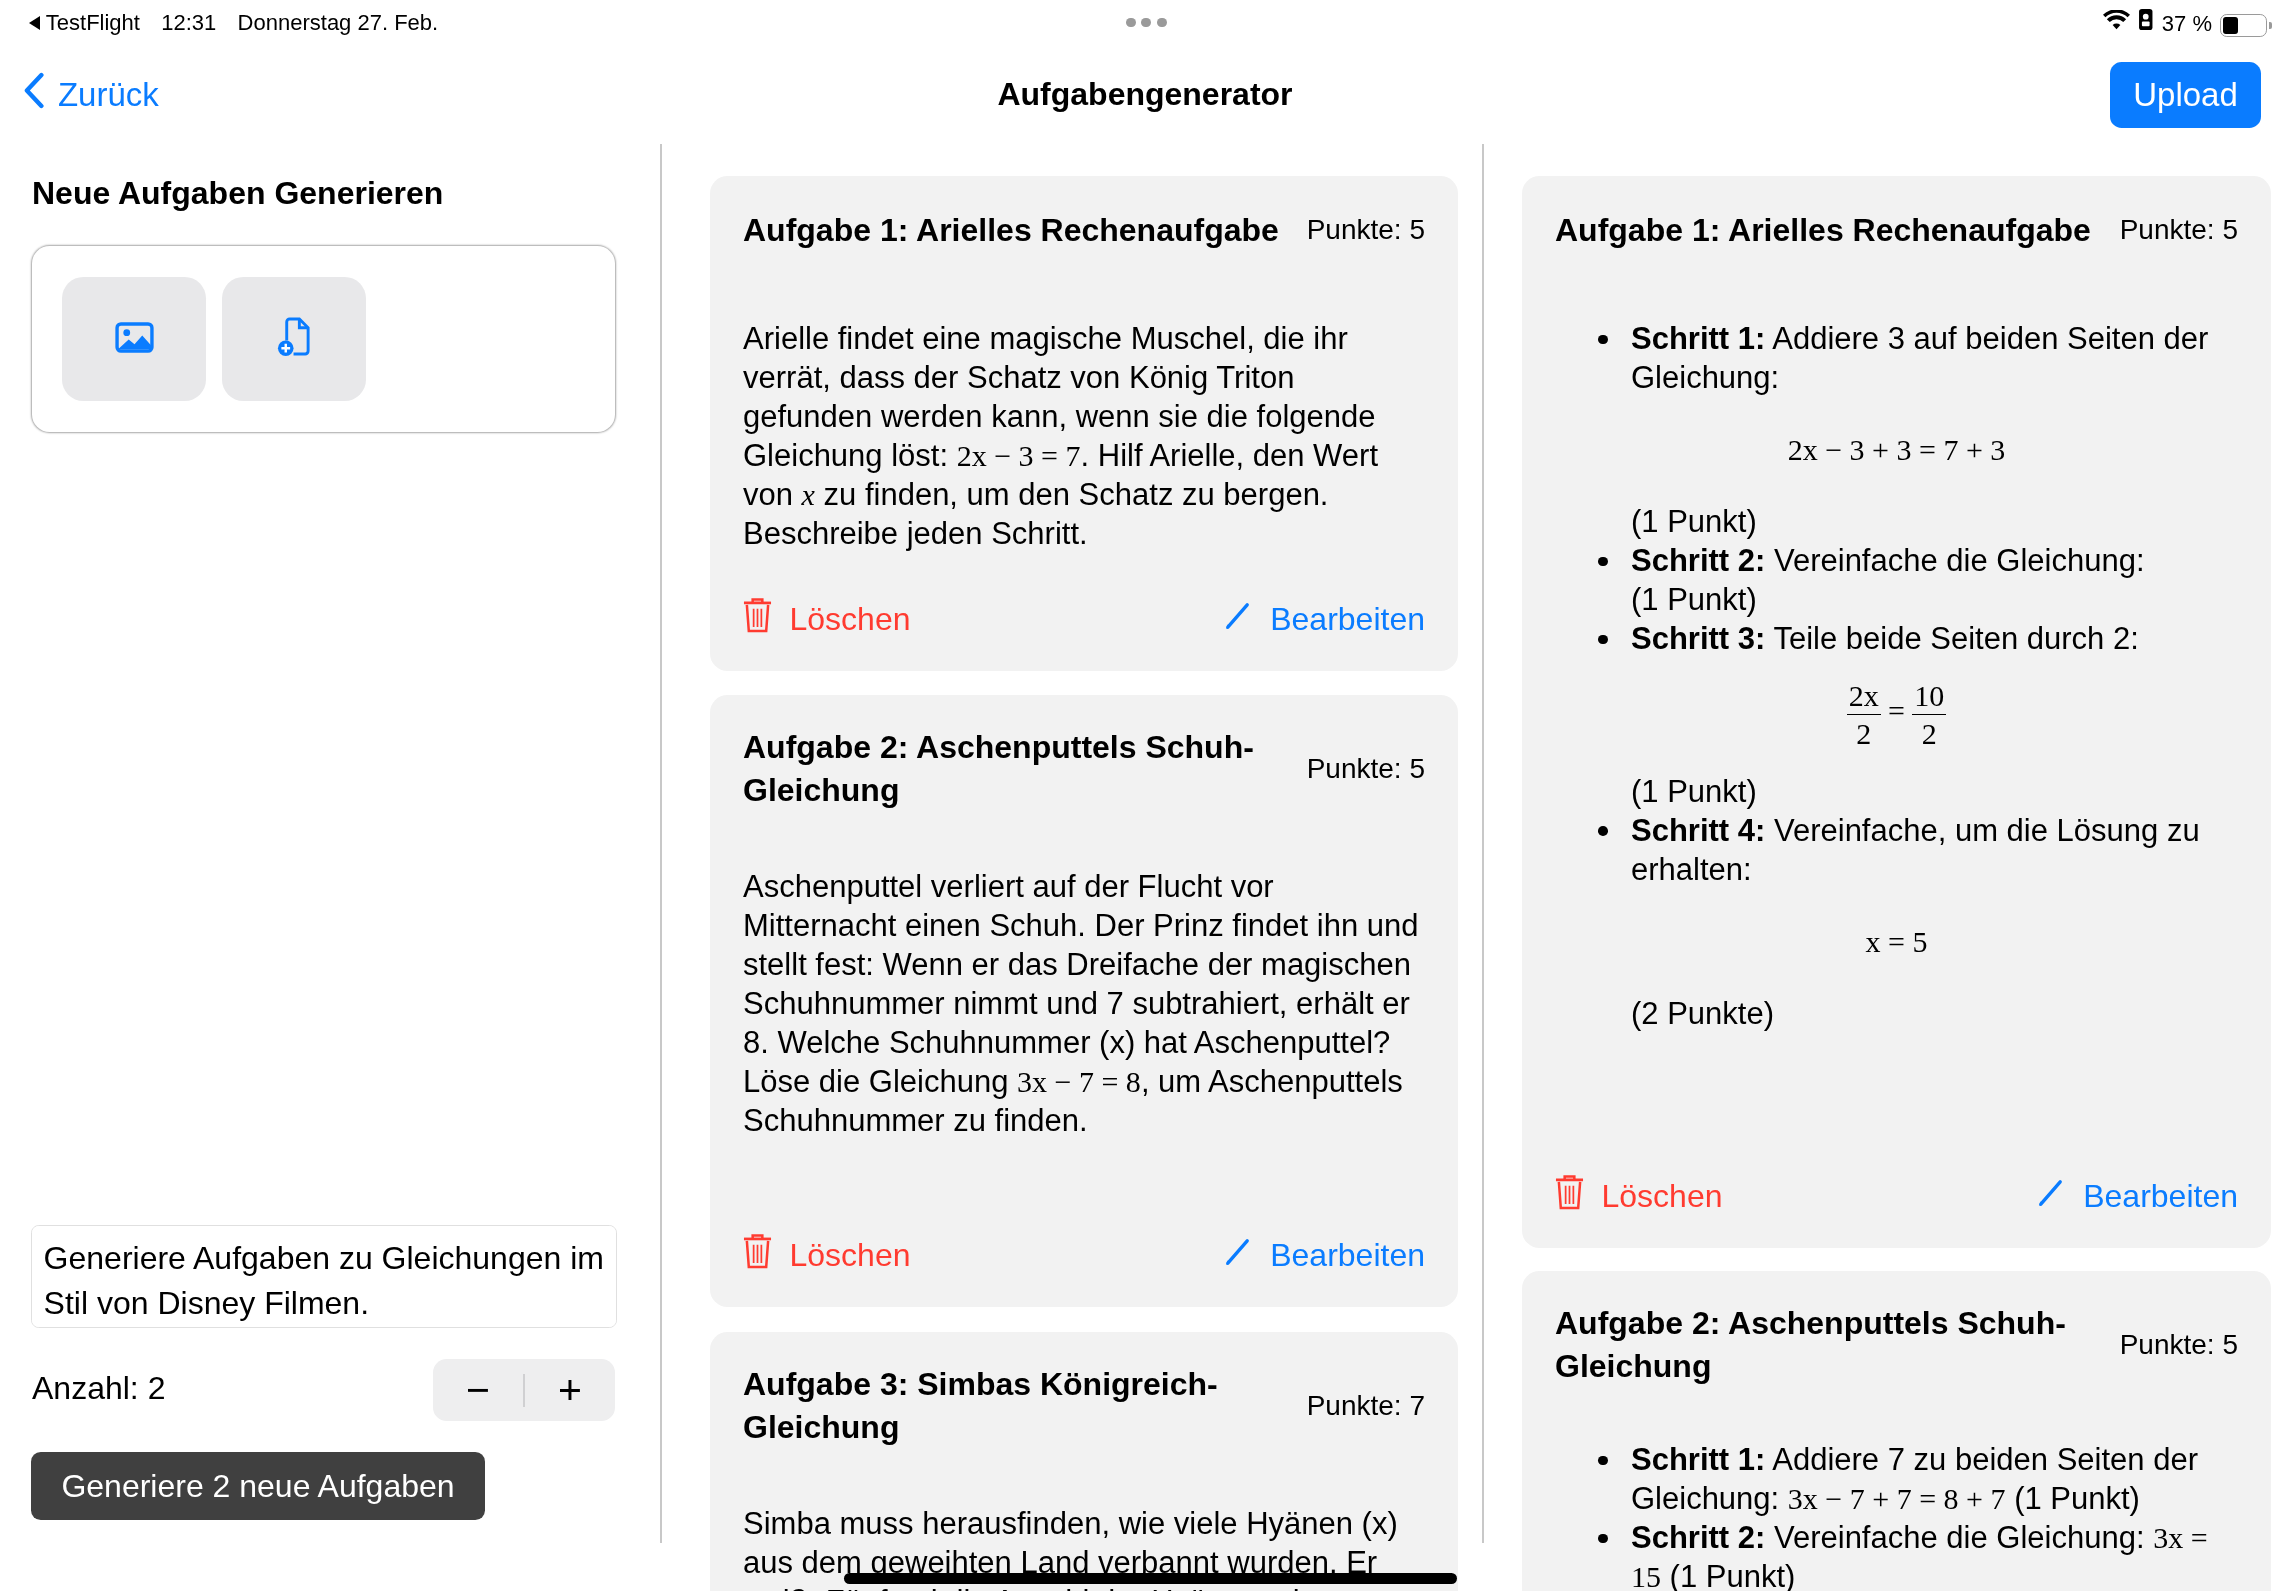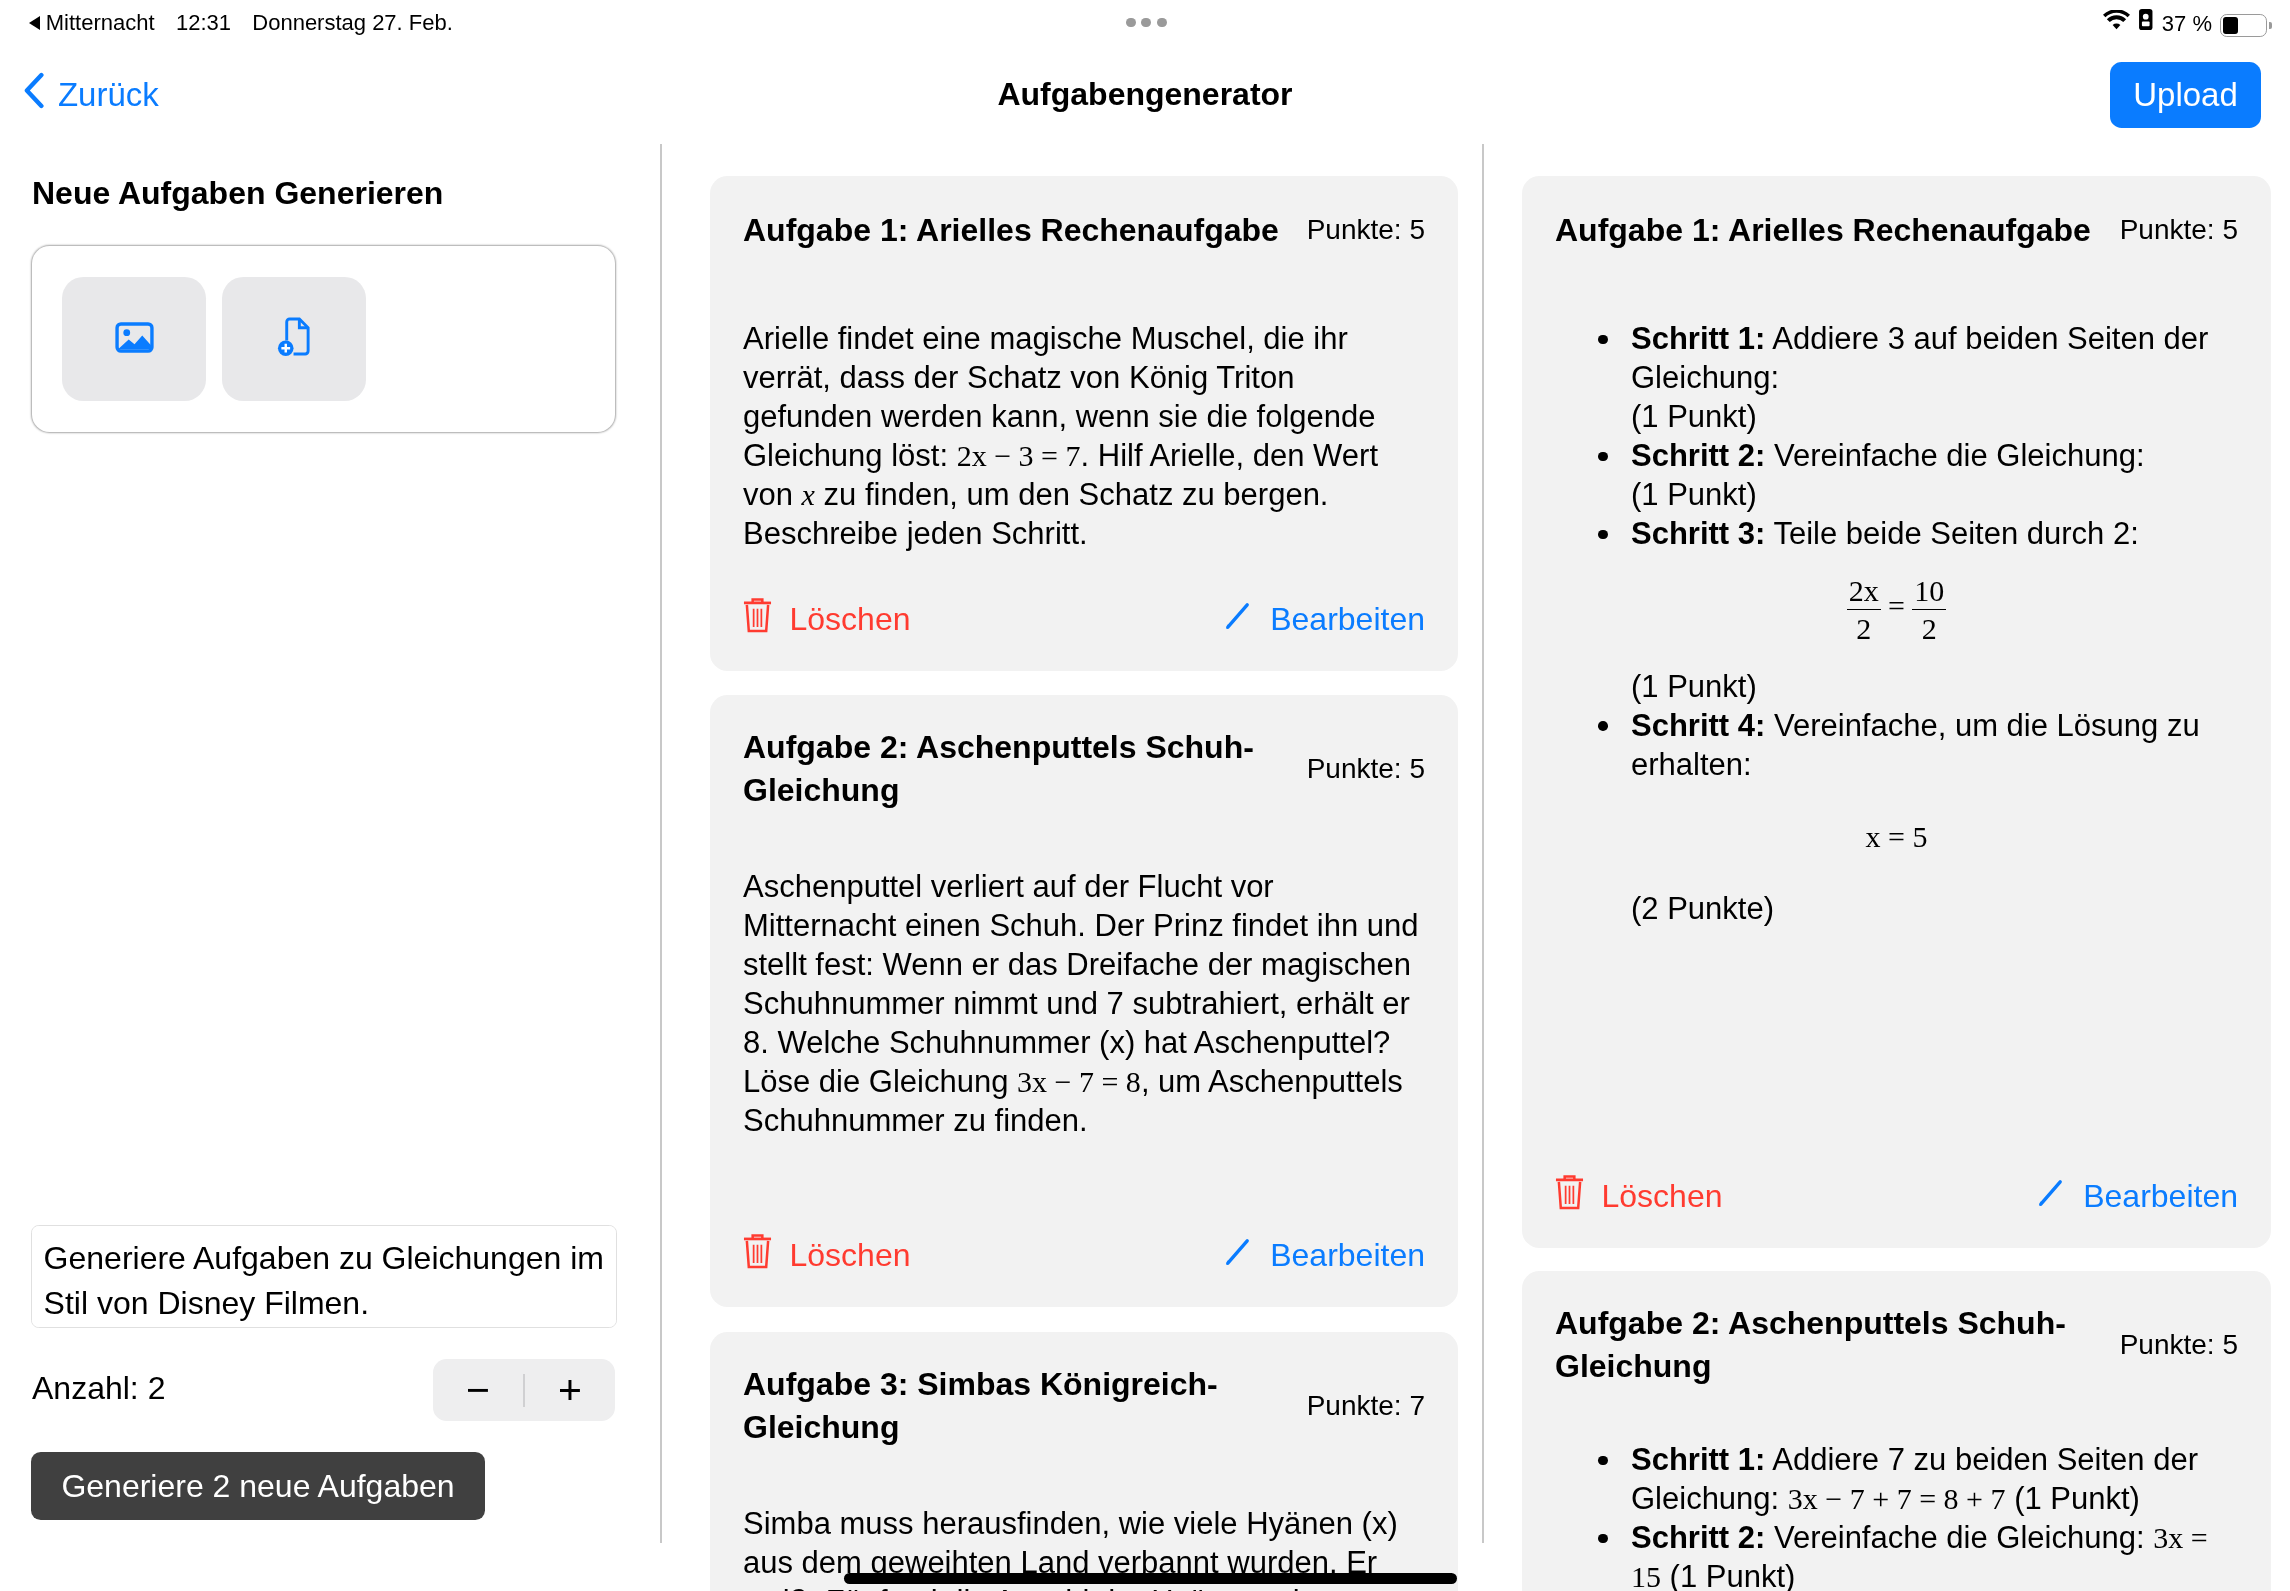--- a/index.html
+++ b/index.html
@@ -61,21 +61,21 @@
 
   .home-indicator { position: absolute; left: 844px; top: 1573px; width: 613px; height: 10.7px; background: #000; border-radius: 5.8px; }
 </style>
 </head>
 <body>
 
 <div class="status-bar">
   <div class="status-left">
     <div class="back-app">
       <span class="tri"></span>
-      <span>Mitternacht</span>
+      <span>TestFlight</span>
     </div>
     <span>12:31</span>
     <span>Donnerstag 27. Feb.</span>
   </div>
   <div class="multitask-dots">
       <span></span>
       <span></span>
       <span></span>
     </div>
   <div class="status-right">
@@ -207,20 +207,21 @@
 </div>
 
 <div class="card" style="left:1522px; top:176px; width:749px; height:1072px;">
   <div class="card-head">
     <div class="card-title">Aufgabe 1: Arielles Rechenaufgabe</div>
     <div class="card-points">Punkte: 5</div>
   </div>
   <ul class="steps" style="margin-top:62px">
     <li>
       <b>Schritt 1:</b><span> Addiere 3 auf beiden Seiten der Gleichung:</span>
+      <div class="display-math math">2x − 3 + 3 = 7 + 3</div>
       <div>(1 Punkt)</div>
     </li>
     <li>
       <b>Schritt 2:</b><span> Vereinfache die Gleichung:</span>
       <div>(1 Punkt)</div>
     </li>
     <li>
       <b>Schritt 3:</b><span> Teile beide Seiten durch 2:</span>
       <div class="display-math math" style="margin:19.4px 0 19.4px -76px">
         <span class="frac">

